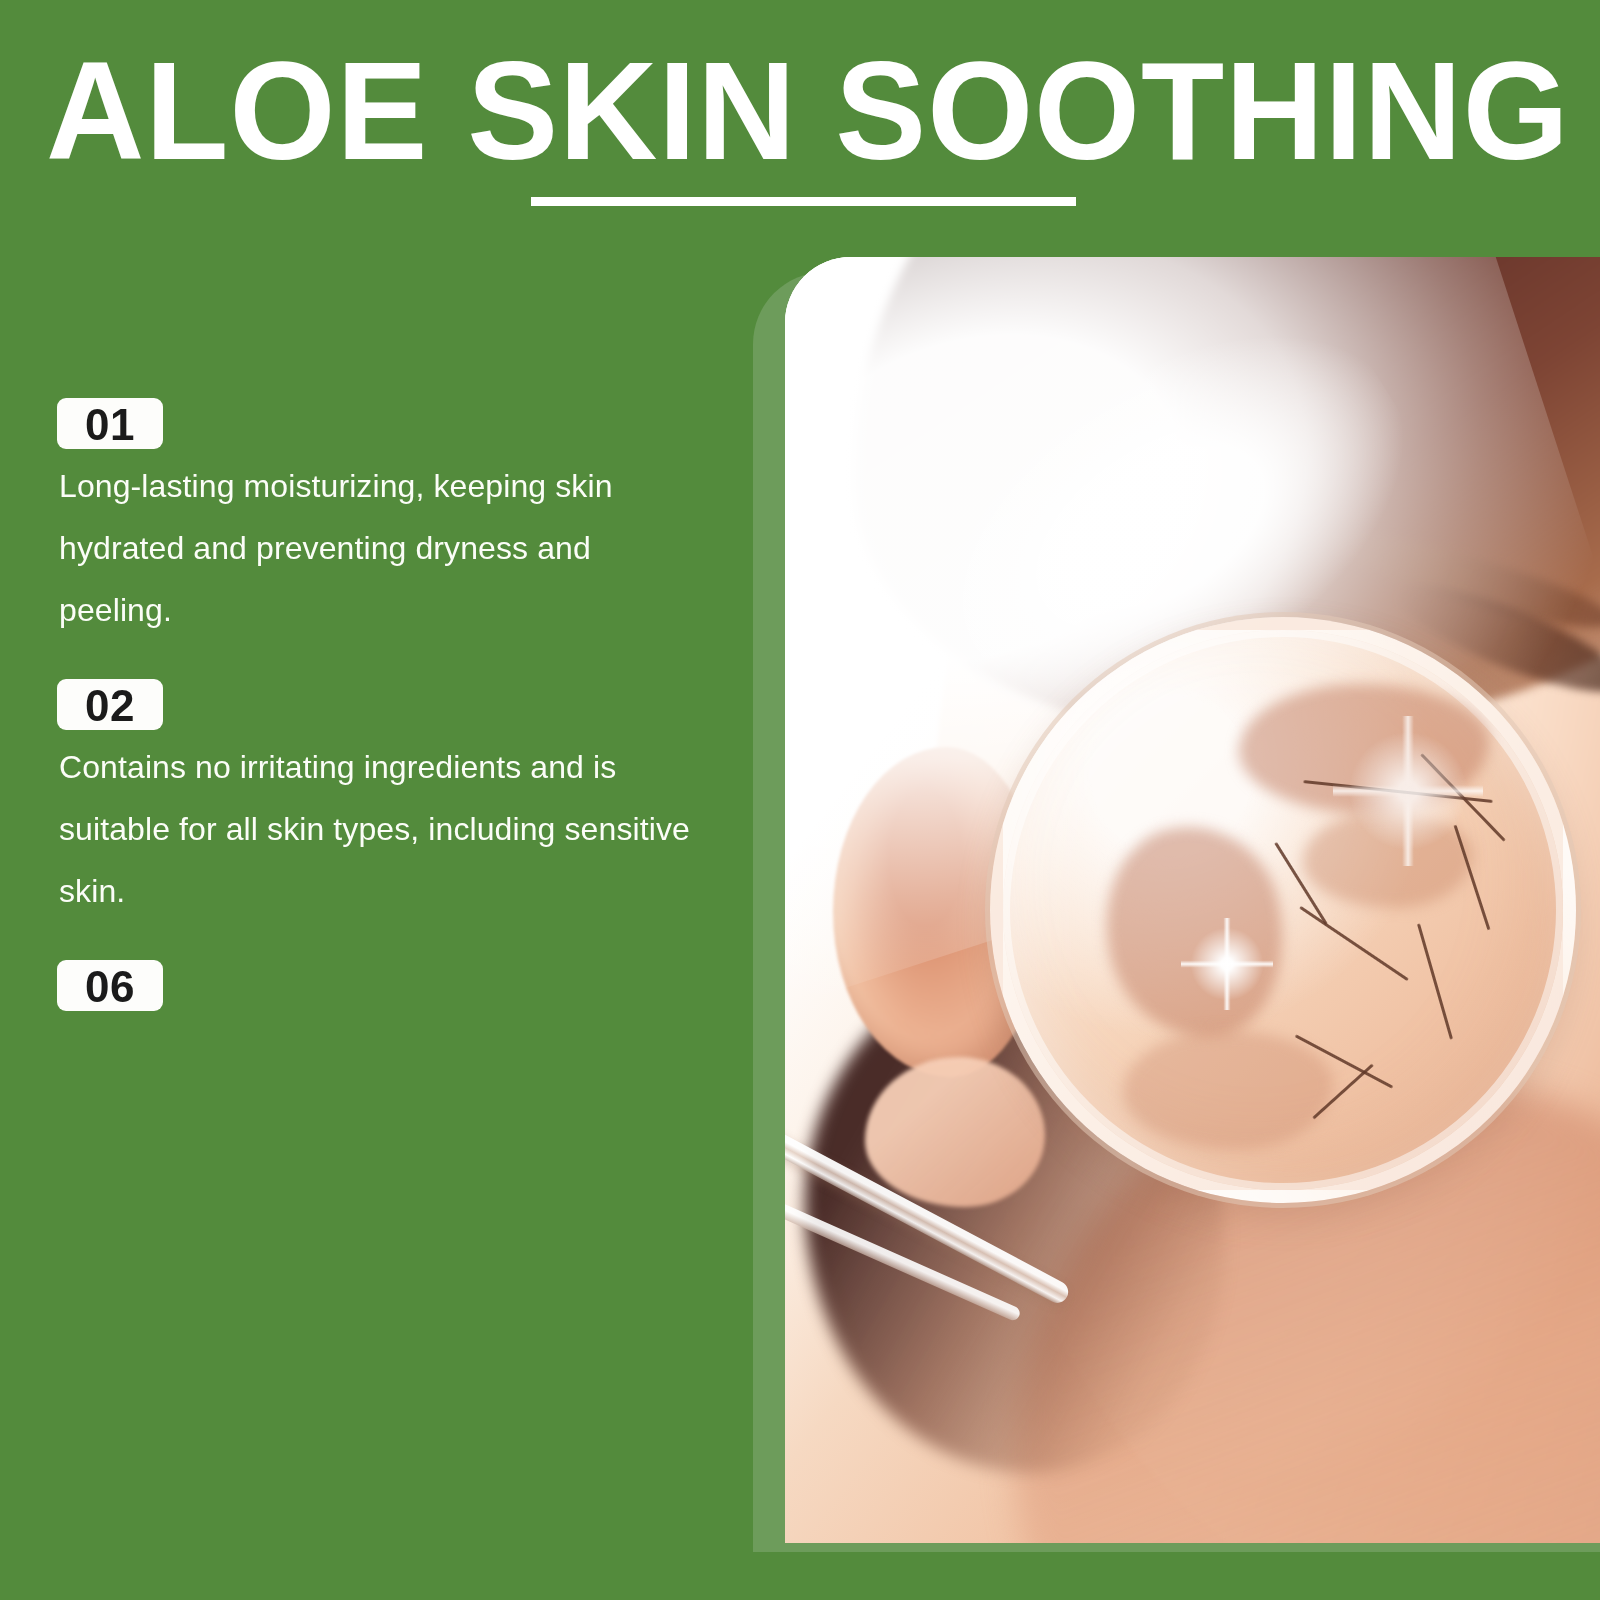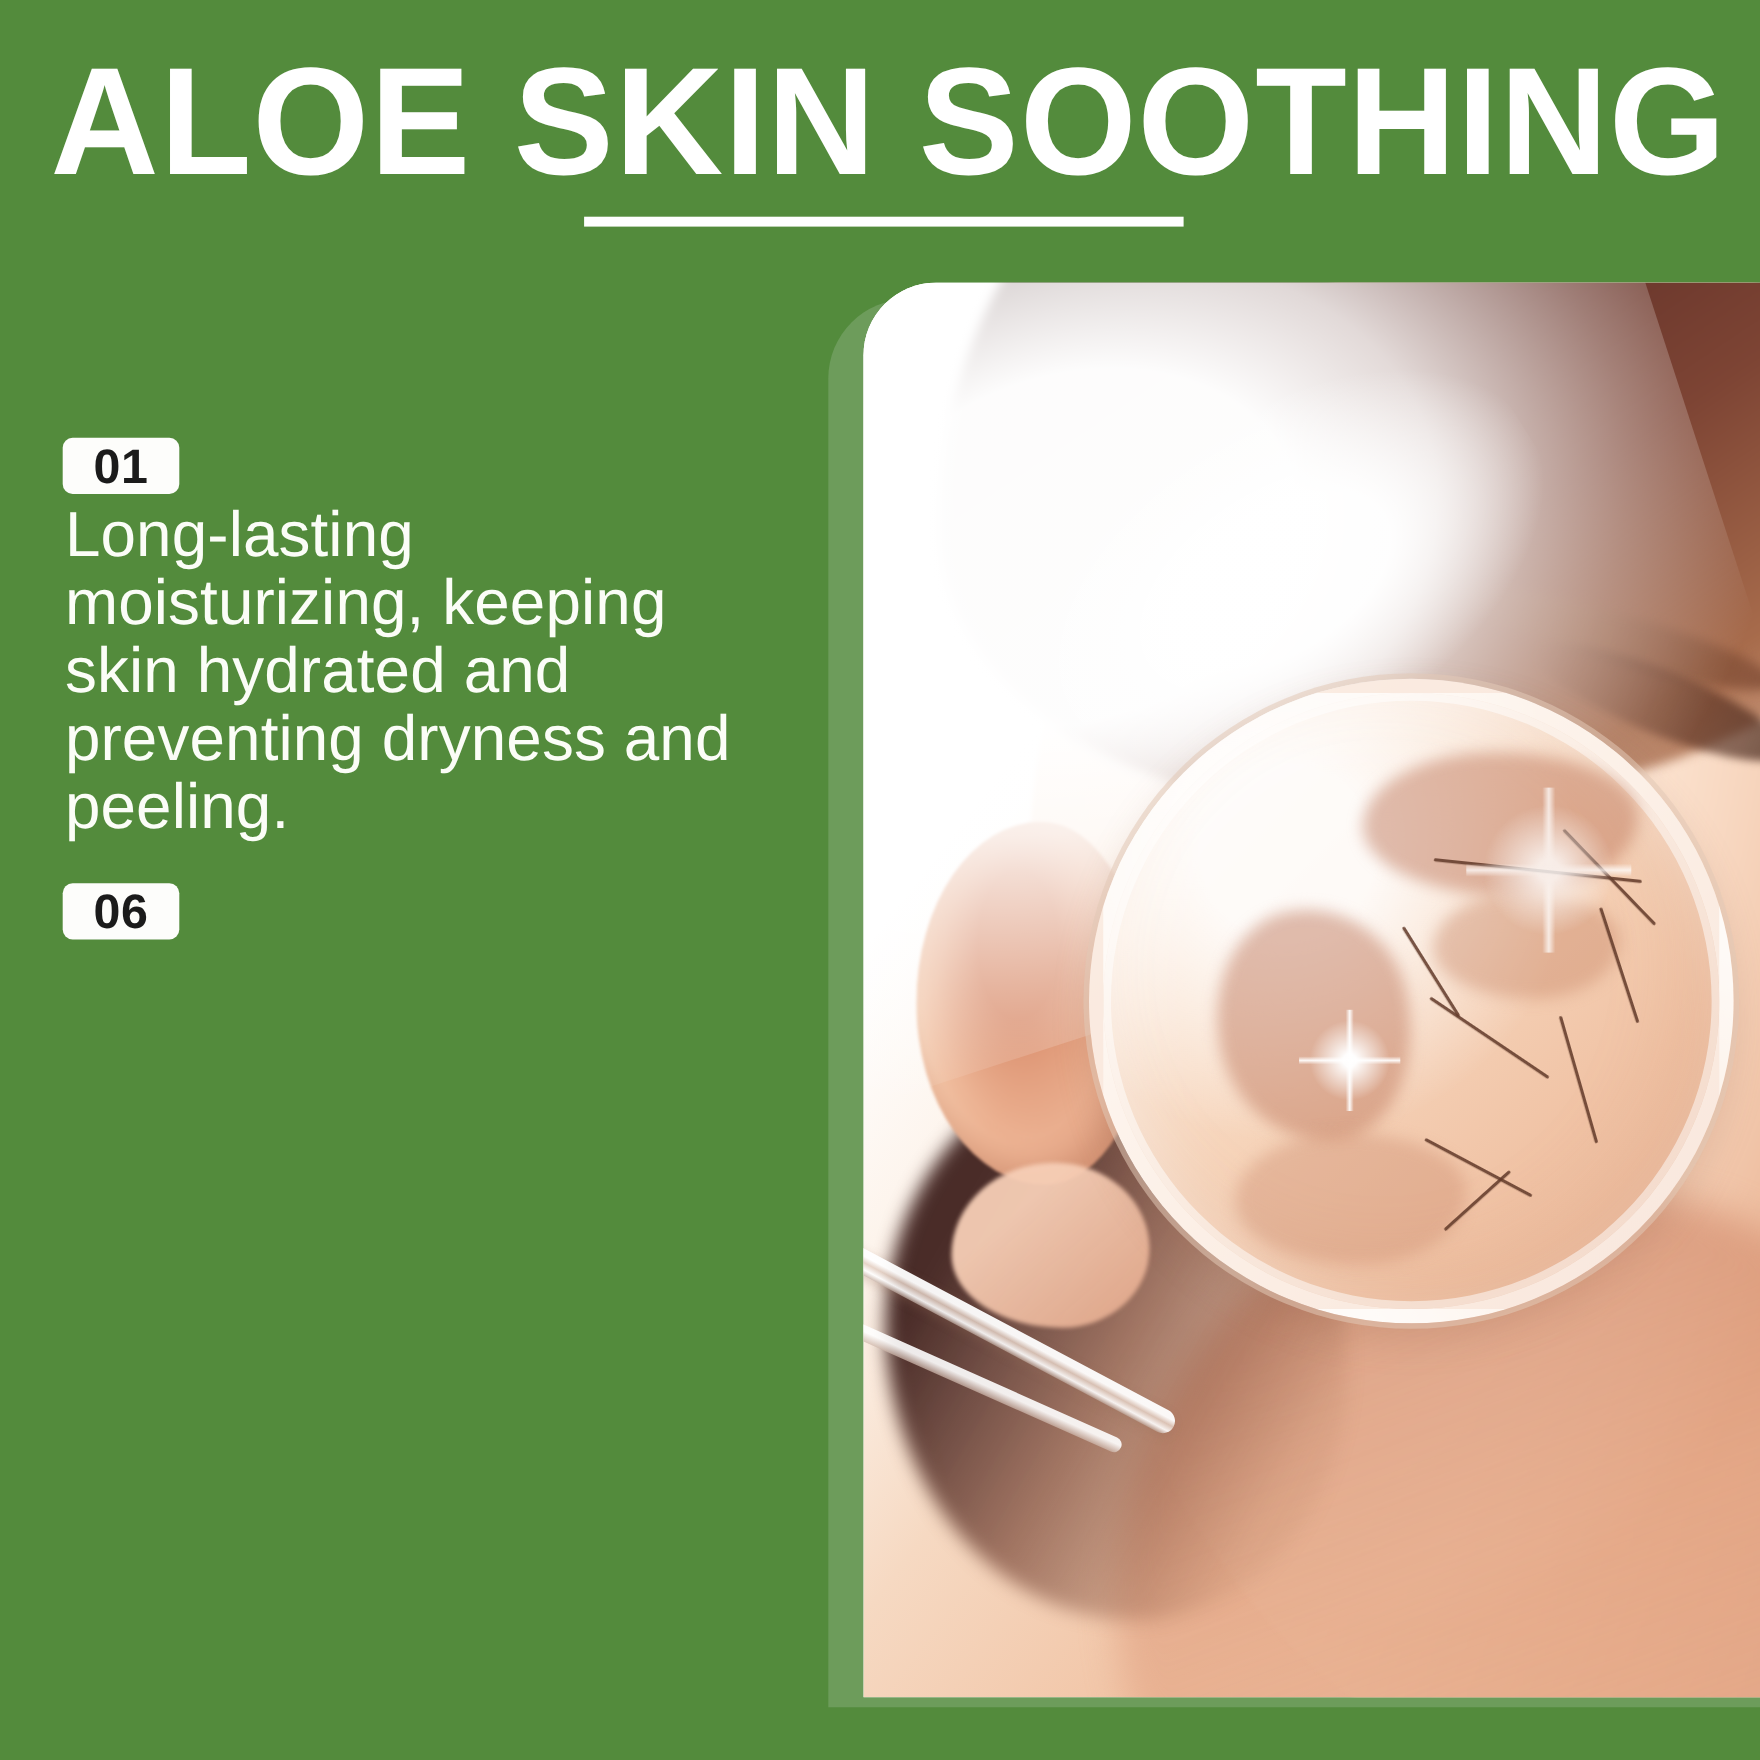--- a/index.html
+++ b/index.html
@@ -63,21 +63,21 @@
     font-size: 44px;
     font-weight: bold;
     letter-spacing: 0.5px;
     box-sizing: border-box;
   }
 
   .feature-text {
     margin-top: 6px;
     margin-left: 2px;
     color: #fbfdf7;
-    font-size: 58px;
+    font-size: 32px;
     line-height: 62px;
     font-weight: 300;
     letter-spacing: 0.1px;
     max-width: 640px;
   }
 
   
   .photo-shadow {
     position: absolute;
     left: 753px;
@@ -324,19 +324,23 @@
     </div>
   </div>
 
   <div class="features">
 
     <div class="feature">
       <div class="badge">01</div>
       <div class="feature-text">Long-lasting moisturizing, keeping skin hydrated and preventing dryness and peeling.</div>
     </div>
 
+    <div class="feature">
+      <div class="badge">02</div>
+      <div class="feature-text">Contains no irritating ingredients and is suitable for all skin types, including sensitive skin.</div>
+    </div>
 
     <div class="feature">
       <div class="badge">06</div>
     </div>
 
   </div>
 </div>
 
 </body></html>

